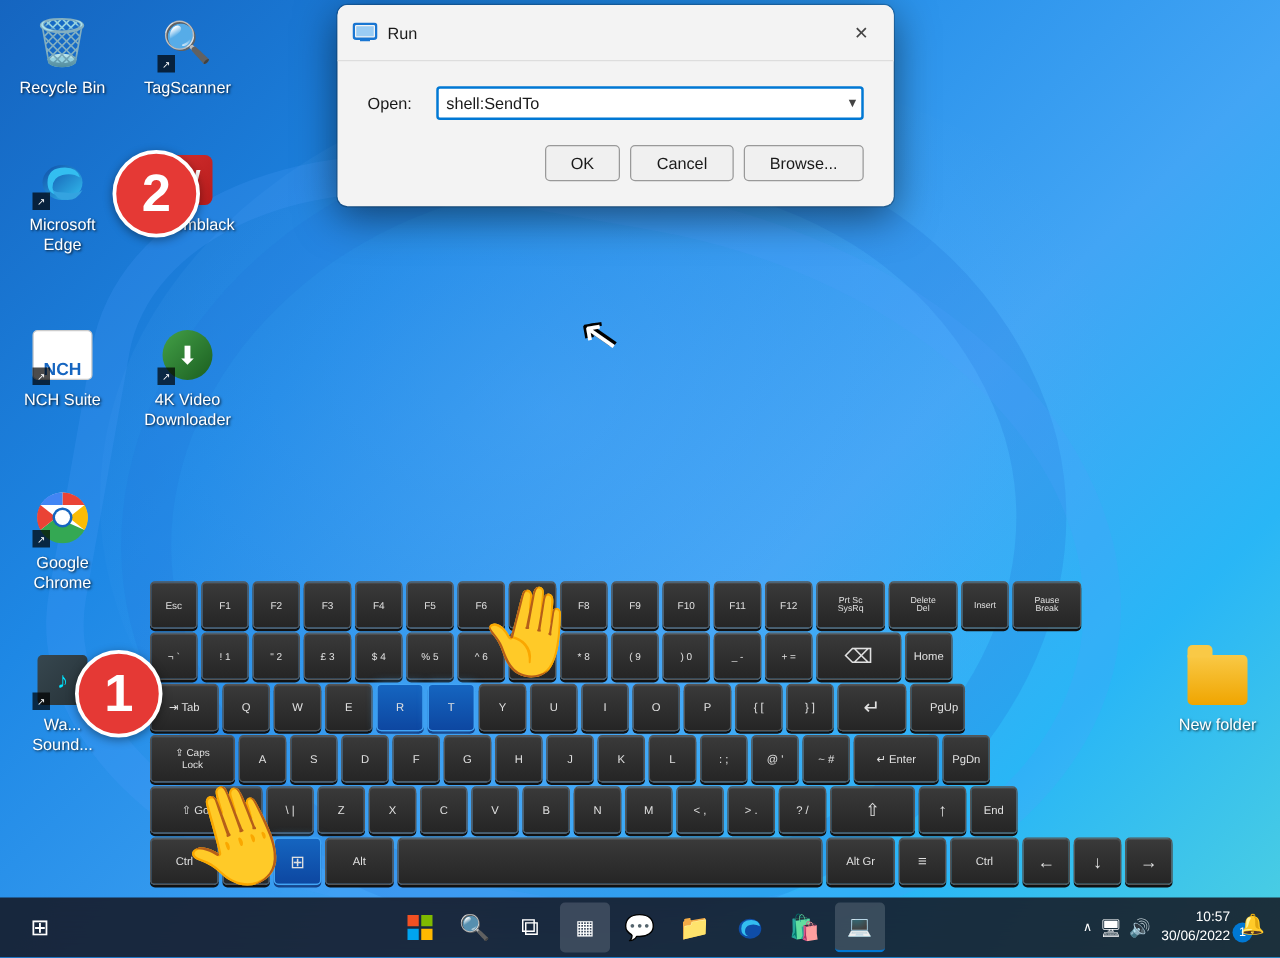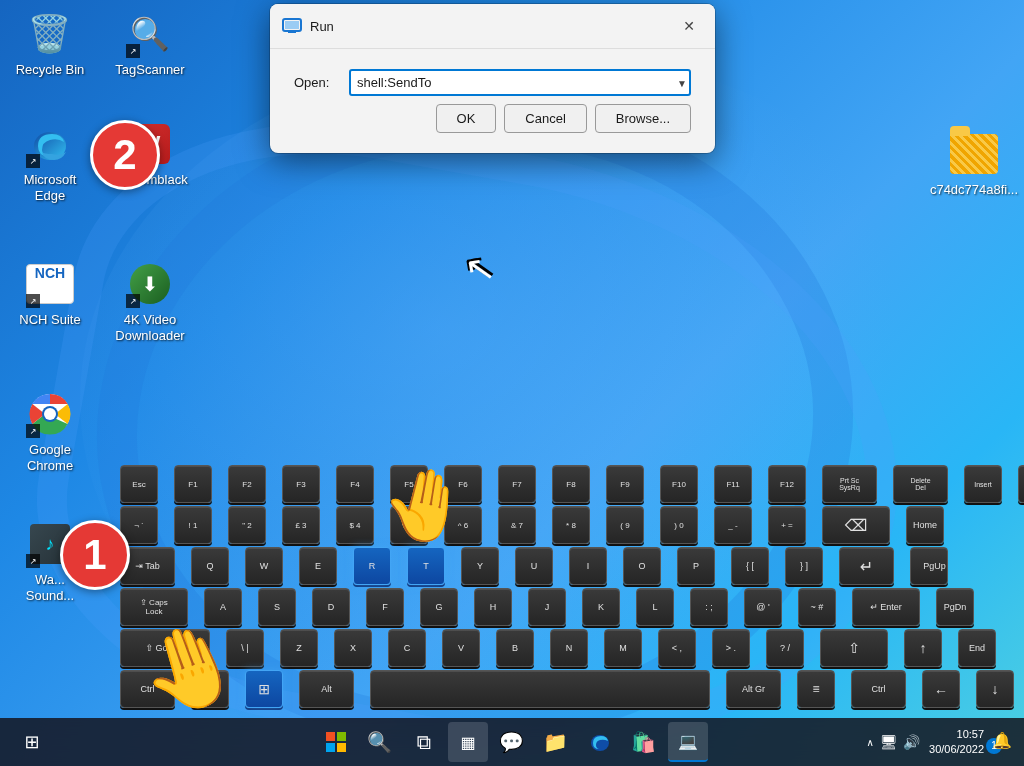--- a/index.html
+++ b/index.html
@@ -135,21 +135,21 @@
     .keyboard-overlay {
       position: absolute;
       bottom: 55px;
       left: 120px;
       width: 790px;
       background: transparent;
       z-index: 5;
     }
     .kb-row {
       display: flex;
-      gap: 16px;
+      gap: 3px;
       margin-bottom: 3px;
       justify-content: flex-start;
     }
     .key {
       background: linear-gradient(180deg, #3a3a3a 0%, #252525 100%);
       color: #e0e0e0;
       border: 1px solid #555;
       border-radius: 4px;
       font-size: 9px;
       display: flex;
@@ -265,21 +265,21 @@
     }
     .dialog-description {
       font-size: 12px;
       color: #1a1a1a;
       line-height: 1.5;
     }
     .dialog-open-row {
       display: flex;
       align-items: center;
       gap: 10px;
-      margin-bottom: 8px;
+      margin-bottom: 20px;
     }
     .open-label {
       font-size: 13px;
       color: #1a1a1a;
       min-width: 45px;
     }
     .open-input-wrapper {
       flex: 1;
       position: relative;
     }
@@ -462,21 +462,21 @@
   <div class="desktop-icon watermark-icon">
     <div class="icon-img">
       <div style="width:40px;height:40px;background:linear-gradient(135deg,#d32f2f,#b71c1c);border-radius:6px;display:flex;align-items:center;justify-content:center;color:white;font-size:22px;font-weight:bold;">W</div>
       <div class="shortcut-arrow">↗</div>
     </div>
     <span class="icon-label">Watermblack</span>
   </div>
 
   <div class="desktop-icon nch-icon">
     <div class="icon-img">
-      <div style="width:53px;height:40px;background:white;border:1px solid #ccc;border-radius:4px;display:flex;align-items:flex-start;justify-content:center;">
+      <div style="width:53px;height:40px;background:white;border:1px solid #ccc;border-radius:4px;display:flex;align-items:flex-end;justify-content:center;">
         <span style="color:#1565c0;font-weight:bold;font-size:14px;">NCH</span>
       </div>
       <div class="shortcut-arrow">↗</div>
     </div>
     <span class="icon-label">NCH Suite</span>
   </div>
 
   <div class="desktop-icon video-dl-icon">
     <div class="icon-img">
       <div style="width:40px;height:40px;background:linear-gradient(135deg,#43a047,#1b5e20);border-radius:50%;display:flex;align-items:center;justify-content:center;">
@@ -507,27 +507,27 @@
   <div class="desktop-icon wave-icon">
     <div class="icon-img">
       <div style="width:40px;height:40px;background:linear-gradient(135deg,#37474f,#263238);border-radius:4px;display:flex;align-items:center;justify-content:center;">
         <span style="color:#00e5ff;font-size:18px;">♪</span>
       </div>
       <div class="shortcut-arrow">↗</div>
     </div>
     <span class="icon-label">Wa...<br>Sound...</span>
   </div>
 
-  <div class="desktop-icon folder-right">
-    <div class="icon-img">
-      <div class="folder-shape compressed"></div>
-    </div>
-    <span class="icon-label">c74dc774a8fi...</span>
-  </div>
-
+
+  <div class="desktop-icon folder-right2">
+    <div class="icon-img">
+      <div class="folder-shape"></div>
+    </div>
+    <span class="icon-label">New folder</span>
+  </div>
 
   <div class="step-badge badge-2">
     <span>2</span>
   </div>
   <div class="step-badge badge-1">
     <span>1</span>
   </div>
 
   <div class="keyboard-overlay">
 

